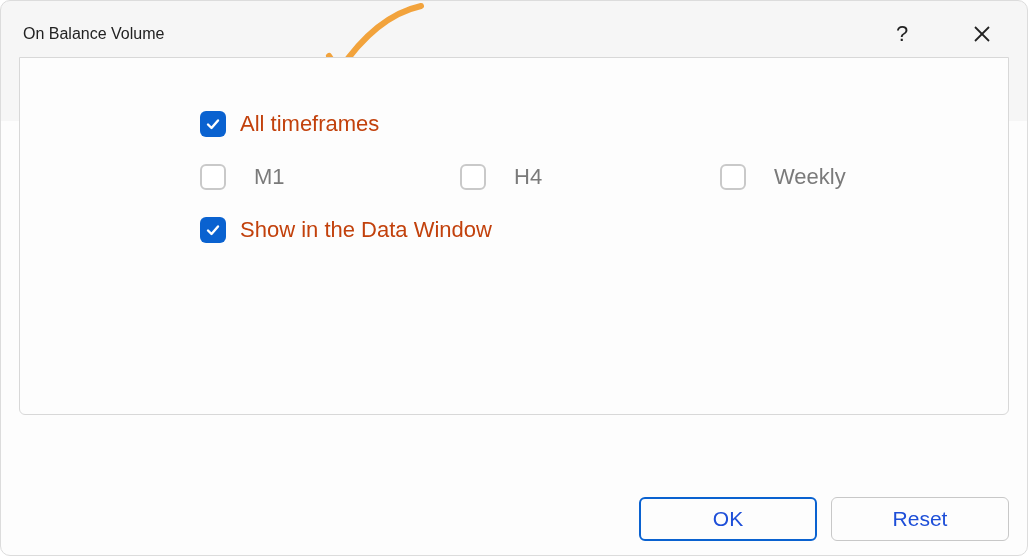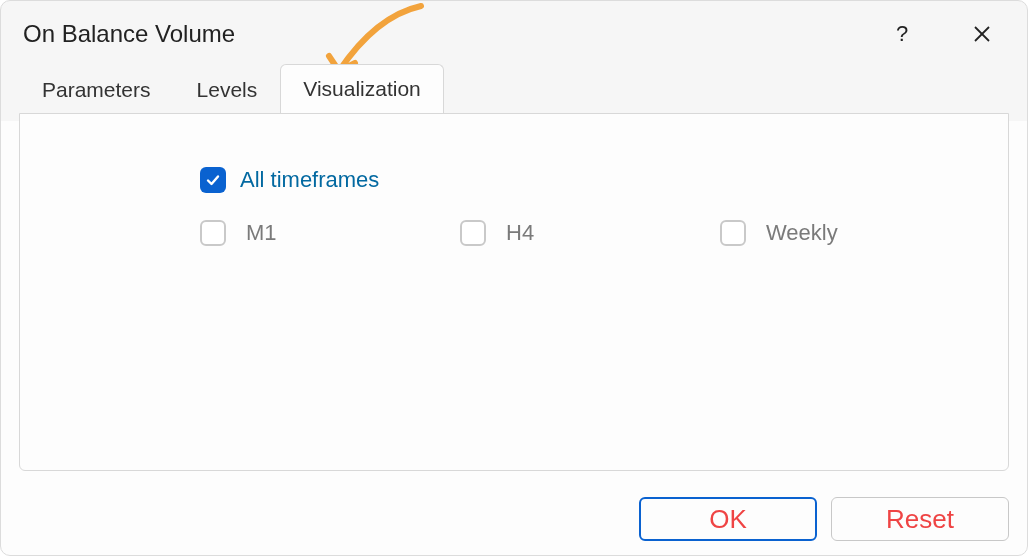--- a/index.html
+++ b/index.html
@@ -24,21 +24,21 @@
       position: relative;
     }
     .titlebar {
       display: flex;
       align-items: center;
       justify-content: space-between;
       padding: 10px 20px 0 22px;
       height: 56px;
     }
     .title {
-      font-size: 24px;
+      font-size: 16px;
       color: #222;
     }
     .title-controls {
       display: flex;
       align-items: center;
       gap: 50px;
       padding-right: 10px;
     }
     .help-icon, .close-icon {
       font-size: 22px;
@@ -98,65 +98,65 @@
     }
     .check-grid {
       display: grid;
       grid-template-columns: 260px 260px 260px;
       row-gap: 24px;
       margin-bottom: 24px;
     }
     .chk {
       display: flex;
       align-items: center;
-      gap: 20px;
+      gap: 28px;
     }
     .box {
       width: 26px;
       height: 26px;
       border-radius: 6px;
       display: inline-flex;
       align-items: center;
       justify-content: center;
       flex-shrink: 0;
     }
     .box.checked {
       background: #0a62d0;
     }
     .box.unchecked {
       border: 2px solid #c9c9c9;
       background: #fff;
     }
     .box.checked svg { display: block; }
     .lbl {
       font-size: 22px;
-      color: #0369a1;
+      color: #c2410c;
     }
     .lbl.disabled {
       color: #7a7a7a;
     }
     .footer {
       position: absolute;
       right: 18px;
       bottom: 14px;
       display: flex;
       gap: 14px;
     }
     .btn {
       width: 178px;
       height: 44px;
       border-radius: 6px;
-      font-size: 26px;
+      font-size: 21px;
       background: #fdfdfd;
       border: 1px solid #c8c8c8;
       cursor: pointer;
       display: inline-flex;
       align-items: center;
       justify-content: center;
-      color: #ef4444;
+      color: #1d4ed8;
     }
     .btn.primary {
       border: 2px solid #0a62d0;
     }
   </style>
 </head>
 <body>
 
 <div class="dialog">
 
@@ -171,25 +171,20 @@
       <div class="help-icon">?</div>
       <div class="close-icon">
         <svg width="18" height="18" viewBox="0 0 18 18">
           <line x1="2" y1="2" x2="16" y2="16" stroke="#222" stroke-width="1.8"></line>
           <line x1="16" y1="2" x2="2" y2="16" stroke="#222" stroke-width="1.8"></line>
         </svg>
       </div>
     </div>
   </div>
 
-  <div class="tabs">
-    <div class="tab">Parameters</div>
-    <div class="tab">Levels</div>
-    <div class="tab active">Visualization</div>
-  </div>
 
   <div class="tab-panel">
 
     <div class="check-row">
       <span class="box checked">
         <svg width="16" height="16" viewBox="0 0 16 16">
             <path d="M3 8.5 L6.5 12 L13 4.5" stroke="#fff" stroke-width="2.4" fill="none" stroke-linecap="round" stroke-linejoin="round"></path>
           </svg>
       </span>
       <span class="lbl">All timeframes</span>
@@ -205,20 +200,28 @@
       <div class="chk">
         <span class="box unchecked"></span>
         <span class="lbl disabled">H4</span>
       </div>
       <div class="chk">
         <span class="box unchecked"></span>
         <span class="lbl disabled">Weekly</span>
       </div>
     </div>
 
+    <div class="check-row">
+      <span class="box checked">
+        <svg width="16" height="16" viewBox="0 0 16 16">
+            <path d="M3 8.5 L6.5 12 L13 4.5" stroke="#fff" stroke-width="2.4" fill="none" stroke-linecap="round" stroke-linejoin="round"></path>
+          </svg>
+      </span>
+      <span class="lbl">Show in the Data Window</span>
+    </div>
 
   </div>
 
   <div class="footer">
     <div class="btn primary">OK</div>
     <div class="btn">Reset</div>
   </div>
 
 </div>
 

